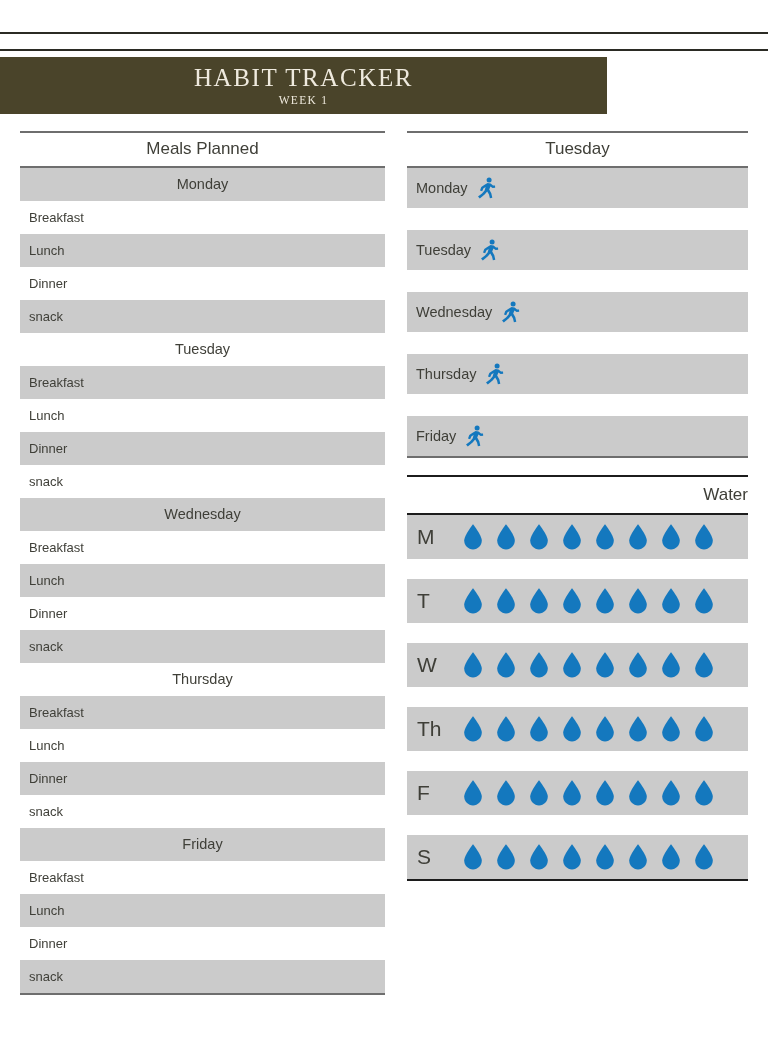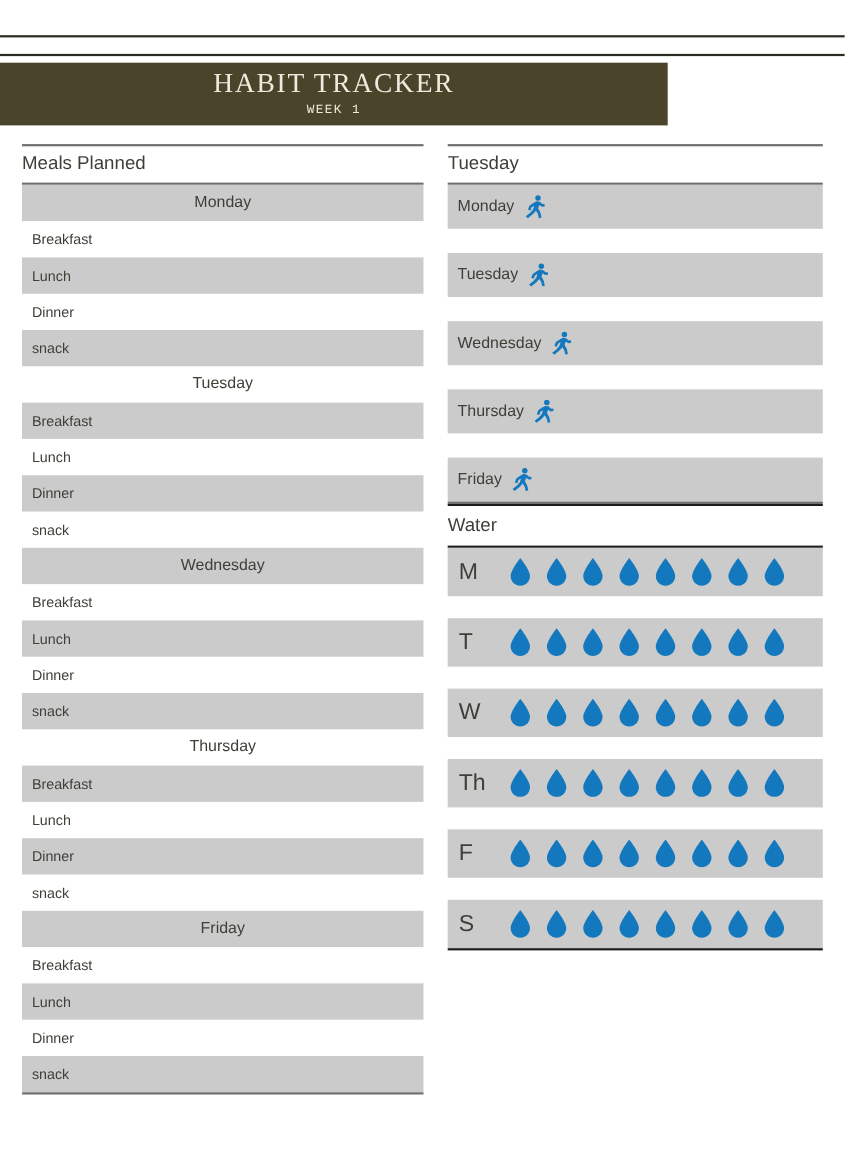--- a/index.html
+++ b/index.html
@@ -41,21 +41,21 @@
   }
   .banner-title {
     font-family: "Liberation Serif", serif;
     font-size: 25px;
     letter-spacing: 1.6px;
     color: #efeade;
     line-height: 1.05;
     white-space: nowrap;
   }
   .banner-sub {
-    font-family: Liberation Mono, monospace;
+    font-family: Liberation Serif, serif;
     font-size: 11.5px;
     letter-spacing: 1.3px;
     color: #efeade;
     font-variant: small-caps;
     margin-top: 3px;
     white-space: nowrap;
   }
 
   
   .col-meals {
@@ -66,21 +66,21 @@
   .col-right {
     position: absolute;
     left: 407px; top: 131px;
     width: 341px;
   }
 
   
   .sec-head {
     border-top: 2px solid #6e6e6e;
     border-bottom: 2px solid #6e6e6e;
-    text-align: left;
+    text-align: center;
     font-size: 17px;
     color: #3f3f38;
     padding: 7px 0 7px;
     line-height: 1.1;
   }
 
   
   .meal-row {
     height: 33px;
     display: flex;
@@ -115,24 +115,25 @@
   }
   .ex-row:last-child { margin-bottom: 0; }
   .ex-label { margin-right: 8px; }
   .run-icon { display: inline-block; width: 20px; height: 22px; }
   .ex-bottom-rule { height: 2px; background: #6e6e6e; width: 100%; margin-top: 0; }
 
   
   .water-head {
     border-top: 2px solid #1c1c1c;
     border-bottom: 2px solid #1c1c1c;
-    text-align: left;
+    text-align: right;
     font-size: 17px;
     color: #3f3f38;
     padding: 8px 0 8px;
+    margin-top: 17px;
   }
   .water-row {
     height: 44px;
     background: #cbcbcb;
     display: flex;
     align-items: center;
     padding-left: 10px;
     margin-bottom: 20px;
   }
   .water-row:last-child { margin-bottom: 0; }

